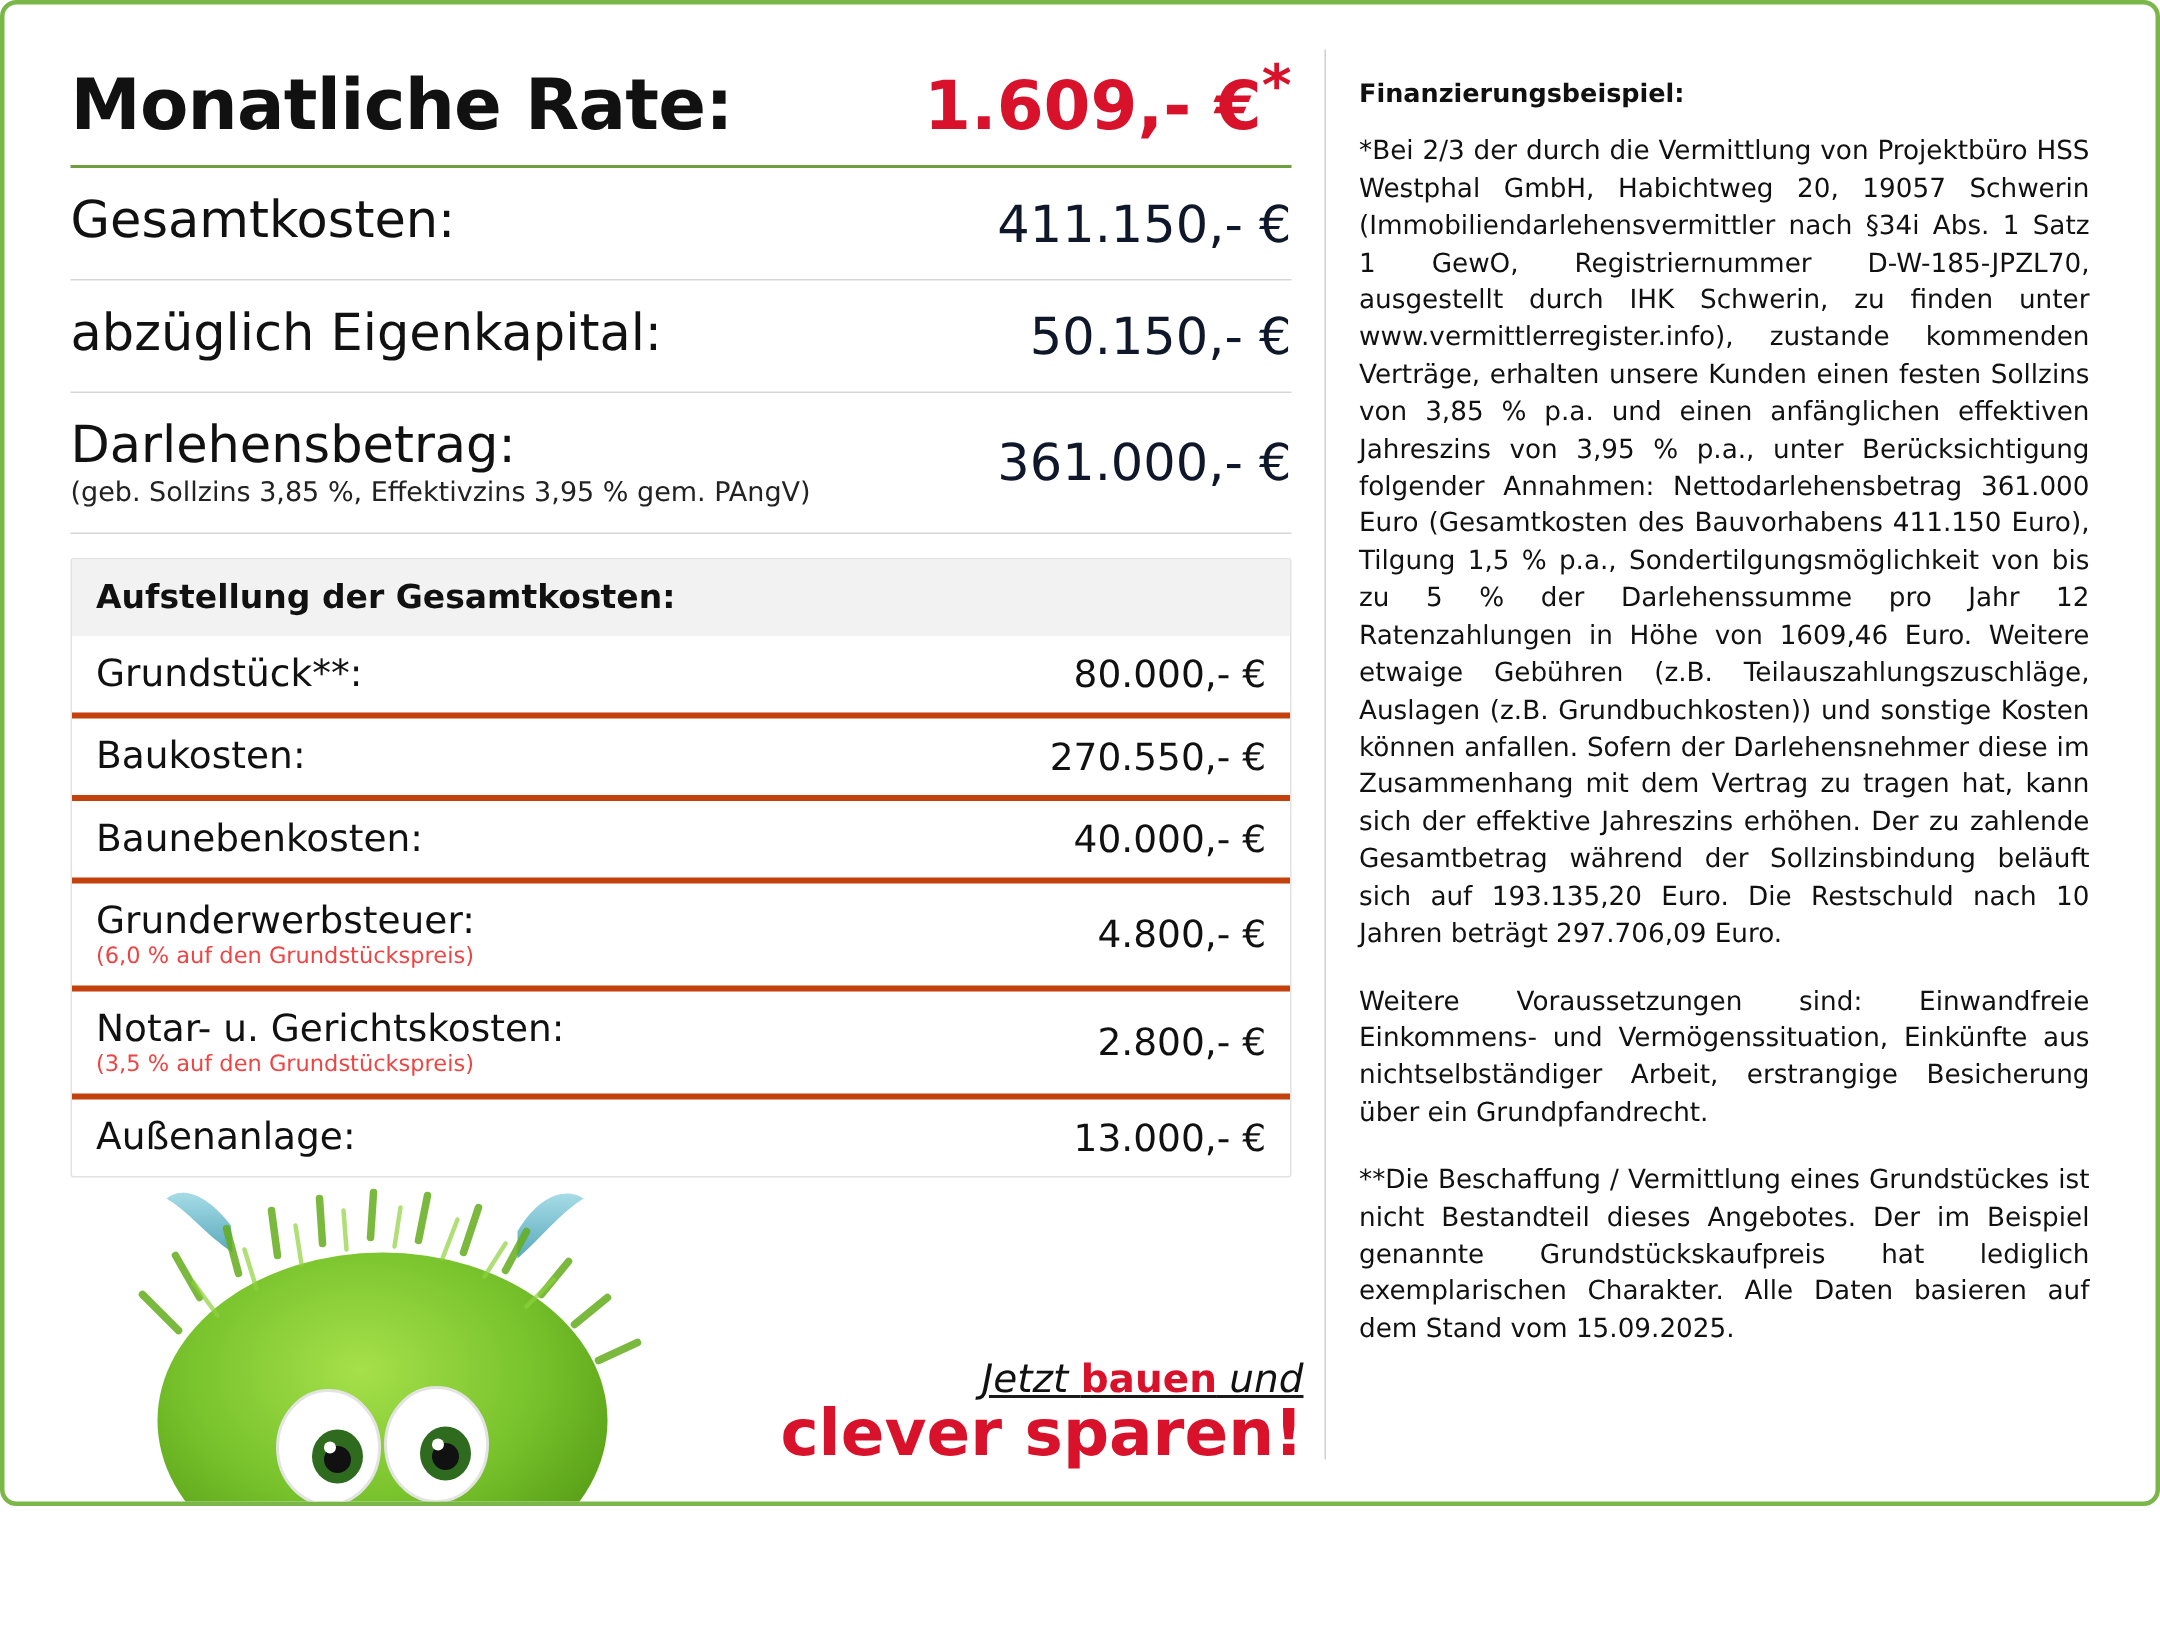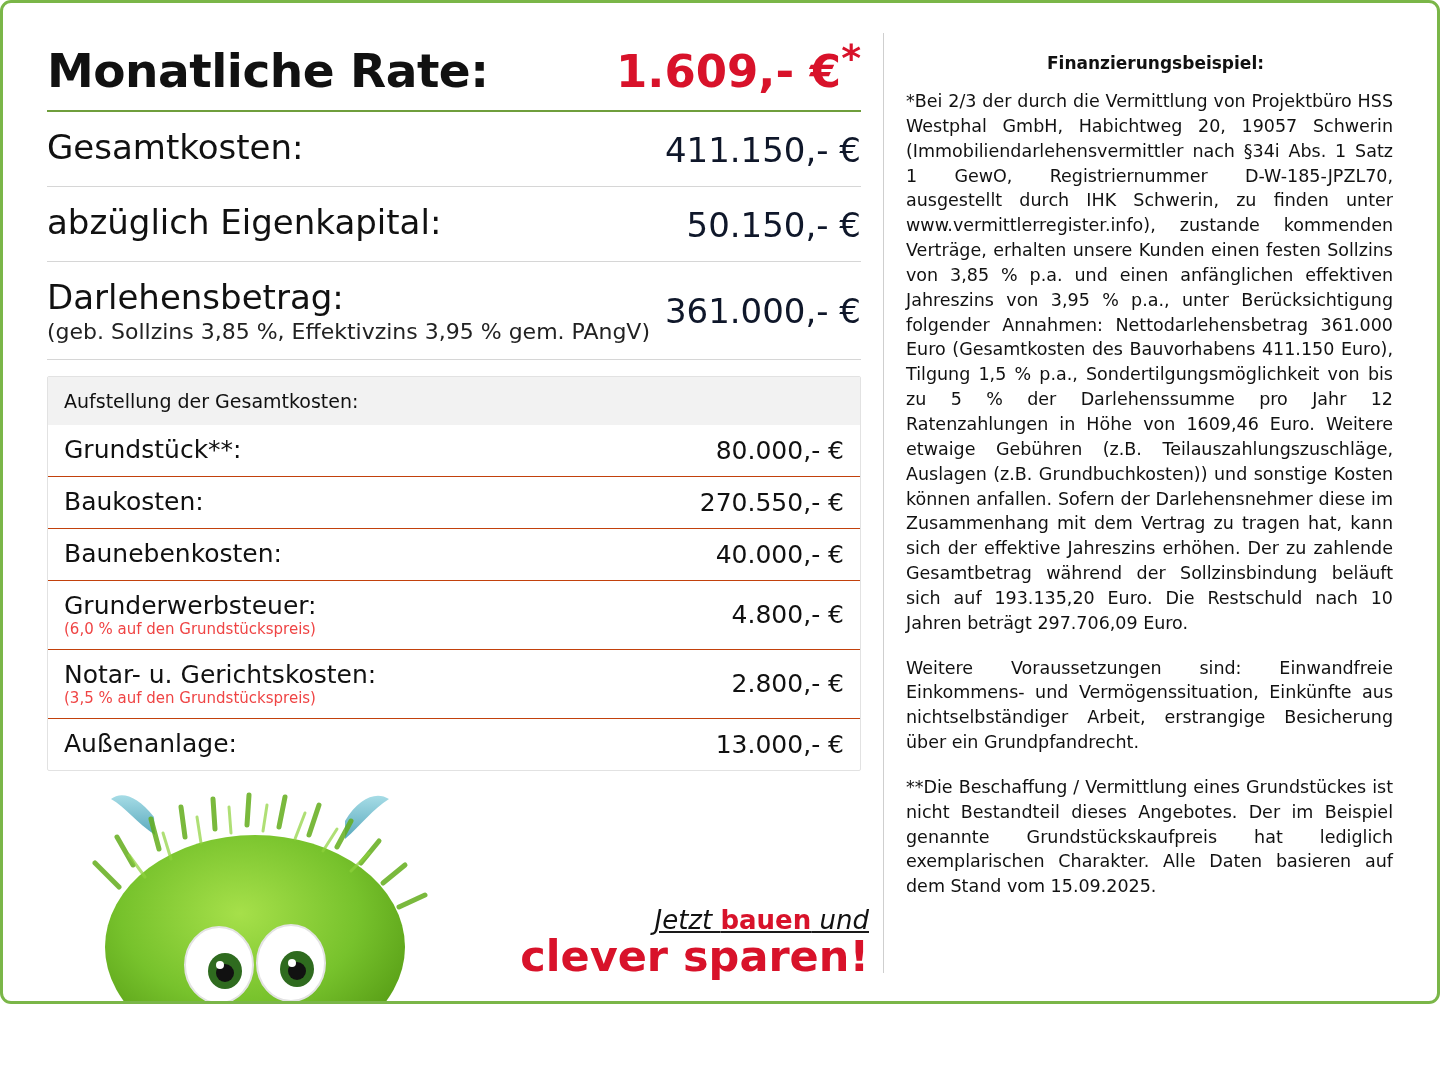--- a/index.html
+++ b/index.html
@@ -91,50 +91,50 @@
     justify-content: space-between;
     padding: 18px 6px 16px 6px;
   }
   .sum-label {
     font-size: 34px;
     color: #111;
     line-height: 1.05;
   }
   .sum-label .sub {
     display: block;
-    font-size: 22px;
+    font-size: 18px;
     color: #222;
     margin-top: 4px;
   }
   .sum-value {
     font-size: 34px;
     color: #0f172a;
     white-space: nowrap;
     align-self: center;
   }
 
   
   .breakdown {
     margin: 16px 6px 0 6px;
     border: 1px solid #e2e2e2;
     border-radius: 2px;
   }
   .breakdown-header {
     background: #f2f2f2;
     padding: 13px 16px 13px 16px;
-    font-size: 19px;
-    font-weight: normal;
+    font-size: 22px;
+    font-weight: bold;
     color: #111;
   }
   .bd-row {
     display: flex;
     align-items: flex-start;
     justify-content: space-between;
     padding: 11px 16px 11px 16px;
-    border-top: 1px solid #c2410c;
+    border-top: 4px solid #c2410c;
   }
   .bd-label {
     font-size: 25px;
     color: #111;
     line-height: 1.1;
   }
   .bd-label .sub {
     display: block;
     font-size: 15px;
     color: #ef4444;
@@ -176,21 +176,20 @@
     height: 230px;
     pointer-events: none;
   }
 
   
   .fin-title {
     font-size: 17px;
     font-weight: bold;
     color: #111;
     margin: 0 0 16px 0;
-    text-align: center;
   }
   .fin-p {
     font-size: 17.5px;
     line-height: 1.42;
     color: #111;
     text-align: justify;
     margin: 0 12px 20px 0;
     hyphens: auto;
   }
   .fin-p:last-child { margin-bottom: 0; }

